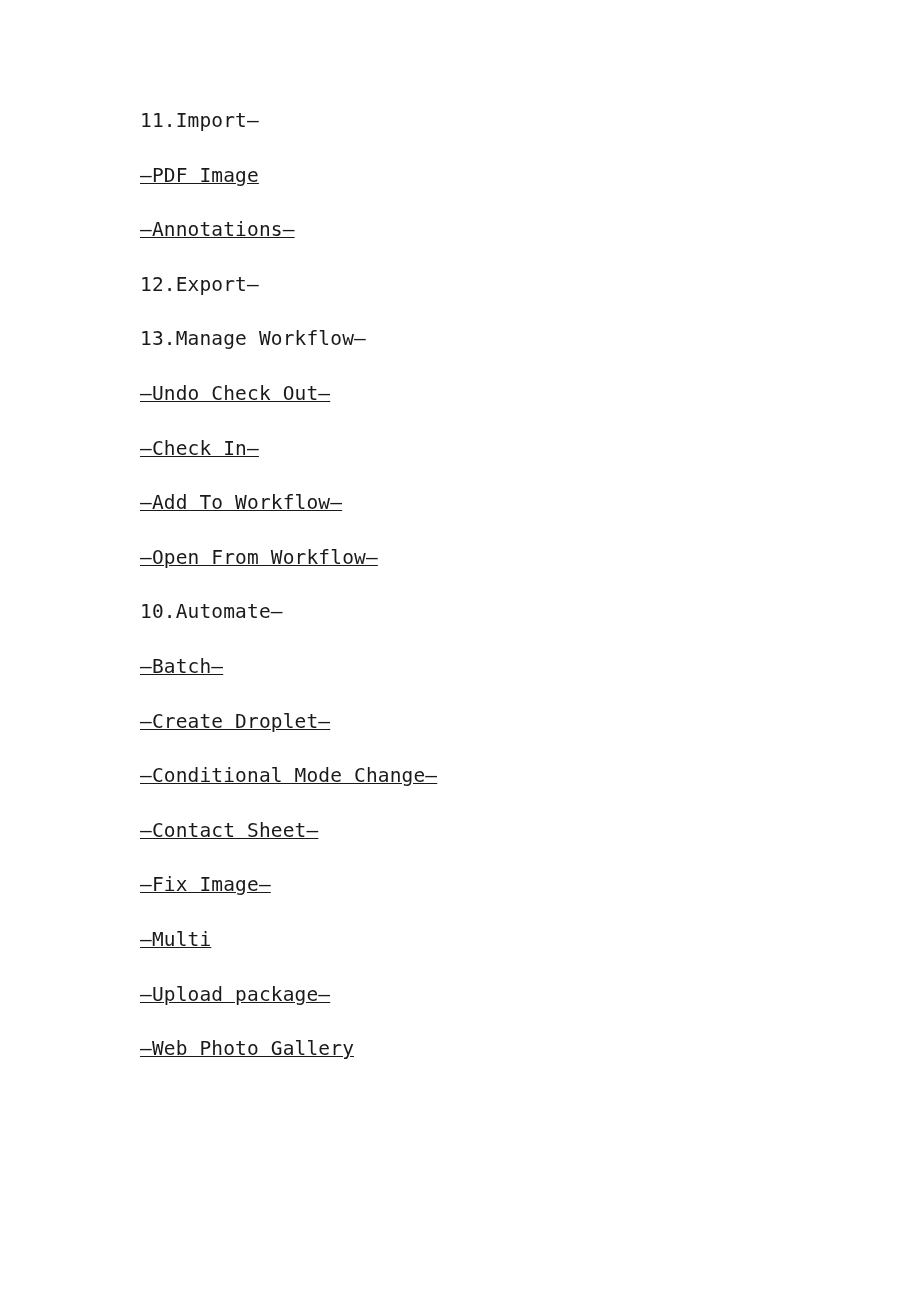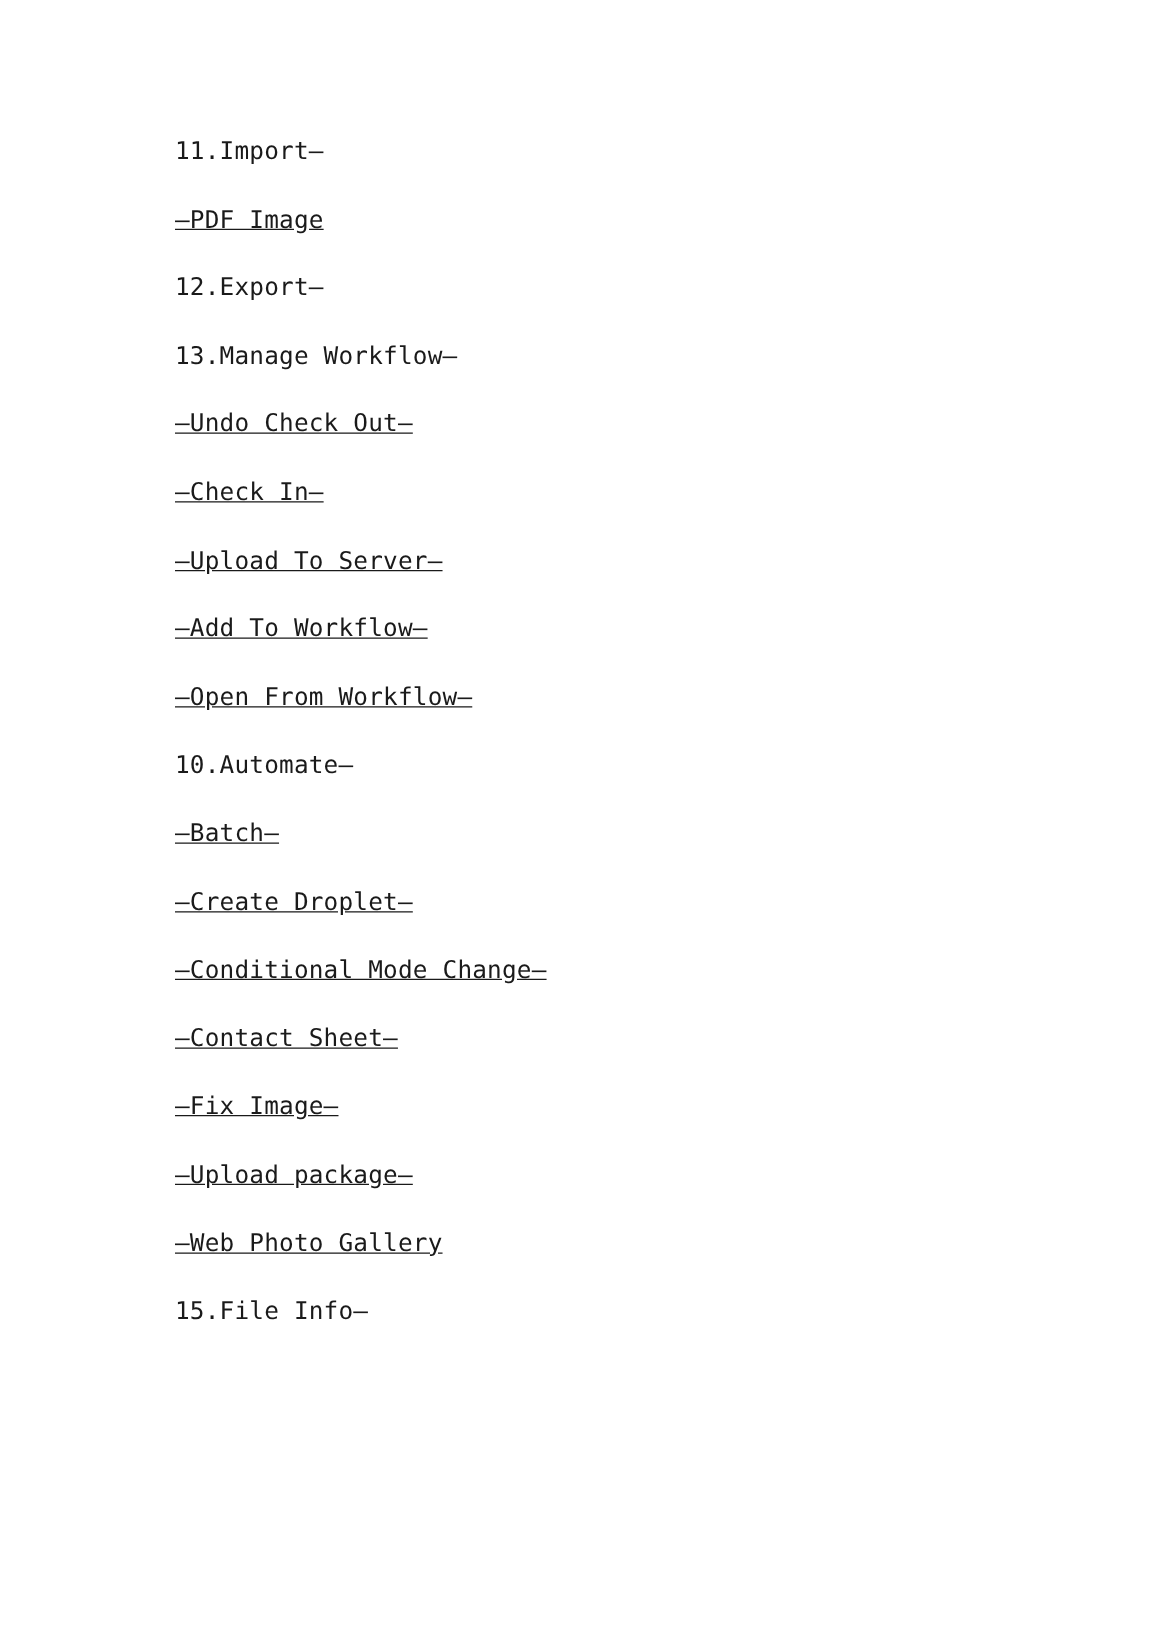--- a/index.html
+++ b/index.html
@@ -45,30 +45,30 @@
     text-decoration: underline;
   }
 </style>
 </head>
 <body>
 
 <div id="document-page">
   <div id="outline-list">
     <div class="outline-line">11.Import—</div>
     <div class="outline-line level-2">—PDF Image</div>
+    <div class="outline-line level-2">—Annotations—</div>
     <div class="outline-line">12.Export—</div>
     <div class="outline-line">13.Manage Workflow—</div>
     <div class="outline-line level-2">—Undo Check Out—</div>
     <div class="outline-line level-2">—Check In—</div>
-    <div class="outline-line level-2">—Upload To Server—</div>
     <div class="outline-line level-2">—Add To Workflow—</div>
     <div class="outline-line level-2">—Open From Workflow—</div>
     <div class="outline-line">10.Automate—</div>
     <div class="outline-line level-2">—Batch—</div>
     <div class="outline-line level-2">—Create Droplet—</div>
     <div class="outline-line level-2">—Conditional Mode Change—</div>
     <div class="outline-line level-2">—Contact Sheet—</div>
     <div class="outline-line level-2">—Fix Image—</div>
+    <div class="outline-line level-2">—Multi</div>
     <div class="outline-line level-2">—Upload package—</div>
     <div class="outline-line level-2">—Web Photo Gallery</div>
-    <div class="outline-line">15.File Info—</div>
   </div>
 </div>
 
 </body></html>

